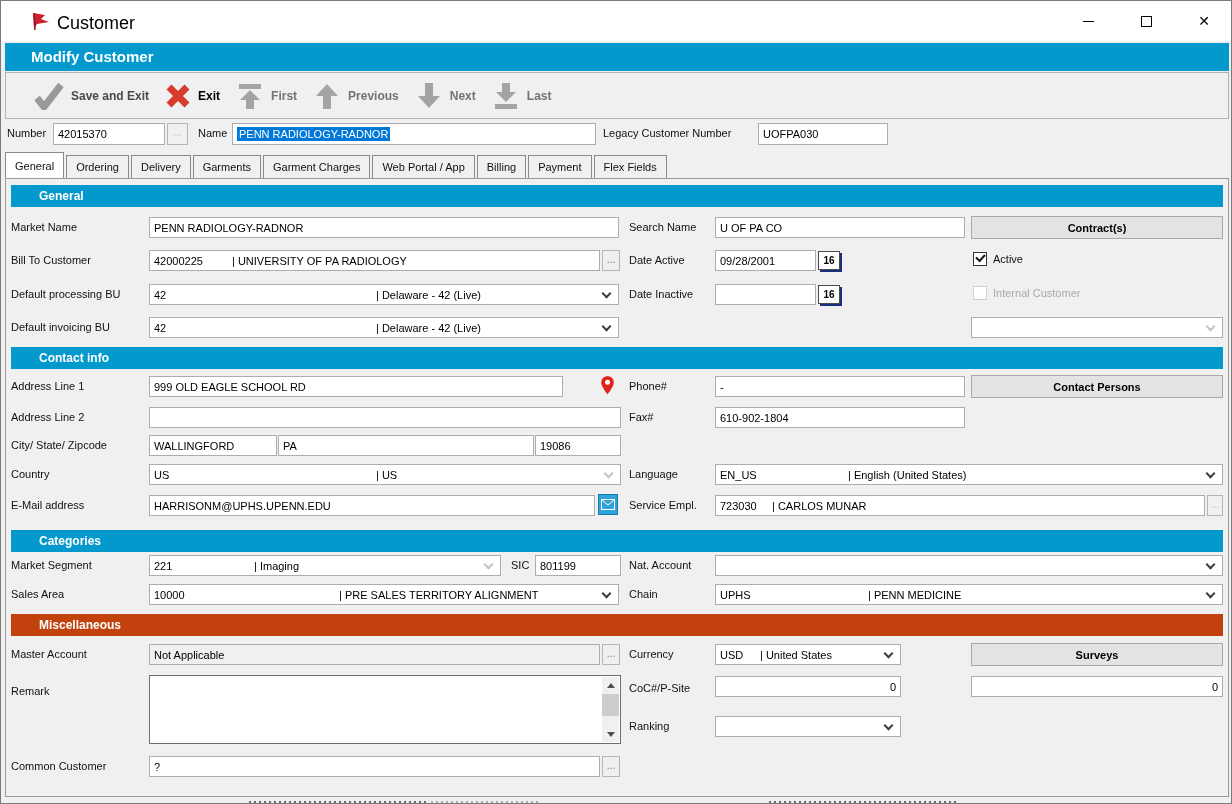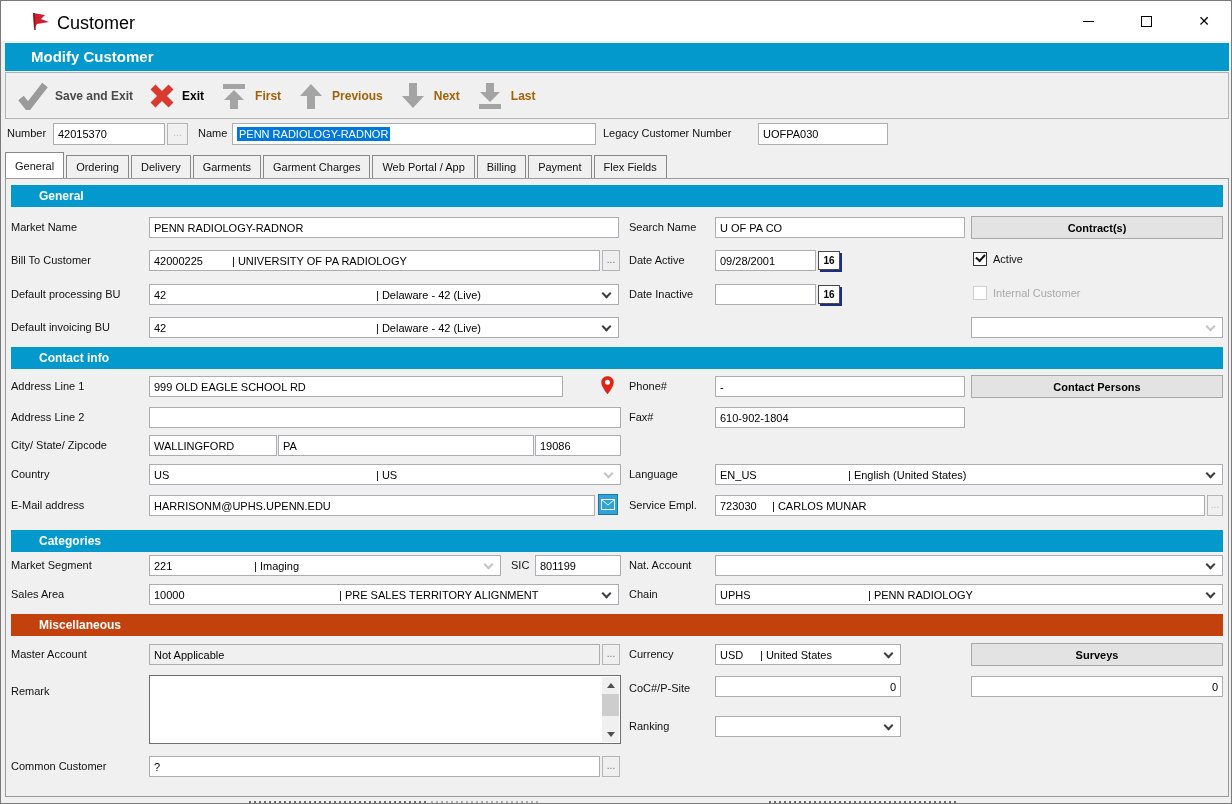--- a/index.html
+++ b/index.html
@@ -13,23 +13,23 @@
   .title-text { position:absolute; left:56px; top:12px; font-size:18px; color:#000; }
   .winbtn { position:absolute; top:0; width:46px; height:40px; display:flex; align-items:center; justify-content:center; }
   .glyph-min { width:11px; height:0; border-top:1px solid #000; }
   .glyph-max { width:11px; height:11px; border:1px solid #000; }
   .glyph-close { font-size:14px; color:#000; font-weight:400; }
 
   
   .hdr { position:absolute; left:4px; top:42px; width:1224px; height:28px;
          color:#fff; font-size:15px; font-weight:bold; line-height:28px; padding-left:26px; }
   .toolbar { position:absolute; left:4px; top:71px; width:1224px; height:47px;
-             background:#f0f0f0; border:1px solid #b3b3b3; display:flex; align-items:center; padding-left:12px; }
+             background:#f0f0f0; border:1px solid #b3b3b3; display:flex; align-items:center; padding-left:28px; }
   .tbitem { display:flex; align-items:center; gap:7px; margin-right:16px; font-size:12px; font-weight:bold; }
-  .tb-dim { color:#a16207; }
+  .tb-dim { color:#737373; }
   .tb-dark { color:#4a4a4a; }
   .tb-black { color:#000; }
 
   
   .lbl { position:absolute; font-size:11px; color:#111; white-space:nowrap; }
   .inp { position:absolute; height:21px; background:#fff; border:1px solid #abadb3;
          font-size:11px; color:#000; display:flex; align-items:center; padding:0 4px; overflow:hidden; white-space:nowrap; }
   .inp .code { display:inline-block; flex:none; overflow:hidden; }
   .gray { background:#f0f0f0; }
   .right { justify-content:flex-end; }
@@ -325,21 +325,21 @@
 
   <span class="lbl" style="left:10px;top:587px">Sales Area</span>
   <div class="inp sel" style="left:148px;top:583px;width:470px">
       <span class="code" style="width:185px">10000</span>
       <span>| PRE SALES TERRITORY ALIGNMENT</span>
       <span class="chev"></span>
     </div>
   <span class="lbl" style="left:628px;top:587px">Chain</span>
   <div class="inp sel" style="left:714px;top:583px;width:508px">
       <span class="code" style="width:148px">UPHS</span>
-      <span>| PENN RADIOLOGY</span>
+      <span>| PENN MEDICINE</span>
       <span class="chev"></span>
     </div>
 
   <div class="sech" style="top:613px;background:#c2410c">Miscellaneous</div>
 
   <span class="lbl" style="left:10px;top:647px">Master Account</span>
   <div class="inp gray" style="left:148px;top:643px;width:451px">
       <span>Not Applicable</span>
     </div>
   <div class="dots" style="left:601px;top:643px;width:18px">...</div>

